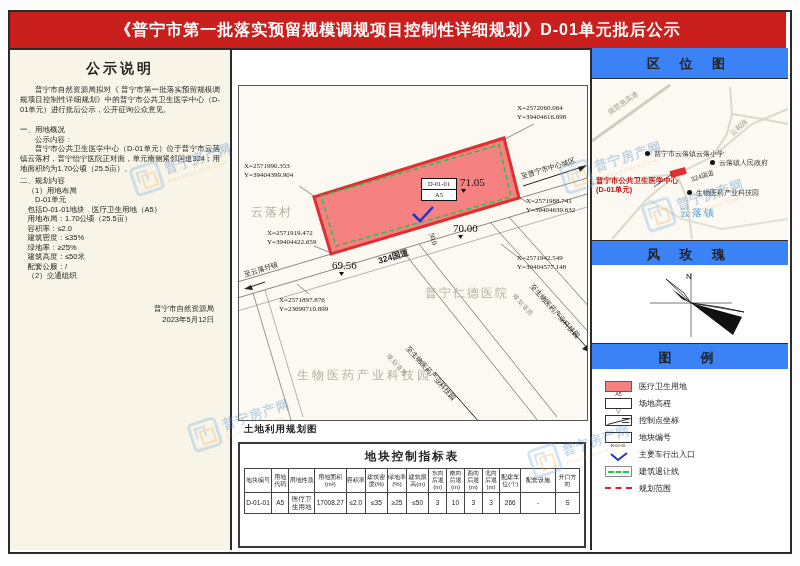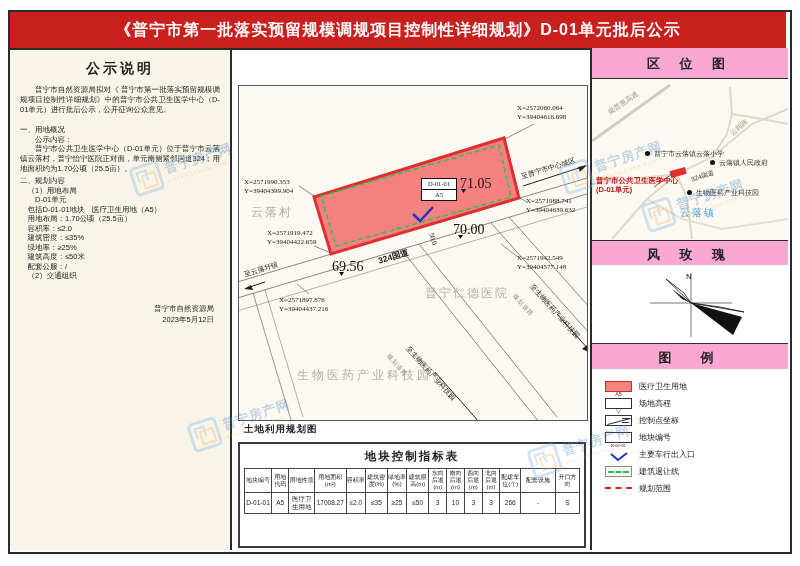--- a/index.html
+++ b/index.html
@@ -15,35 +15,35 @@
   .ln{font-size:7.5px;line-height:9.5px;margin:0;}
   .i1{padding-left:1em;} .i2{padding-left:2em;}
   .gap{height:8px;}
   .sig{margin-top:22px;text-align:right;font-size:7.5px;line-height:11px;padding-right:6px;}
   
   .map-panel{left:238px;top:85px;width:348px;height:334px;border:1px solid #55554f;background:#fbf9f1;overflow:hidden;}
   .map-caption{left:244px;top:423px;font-size:9.5px;font-weight:bold;letter-spacing:1px;}
   .coord{font-family:"Liberation Serif",serif;font-size:7px;line-height:9px;color:#222;white-space:nowrap;}
   .graytxt{color:#b3b0a4;letter-spacing:2px;font-size:12px;white-space:nowrap;}
   .rot{transform-origin:0 0;white-space:nowrap;}
-  .elev{font-family:"Liberation Serif",serif;font-size:14px;color:#111;white-space:nowrap;}
+  .elev{font-family:"Liberation Serif",serif;font-size:11px;color:#111;white-space:nowrap;}
   .plabel{border:1px solid #111;background:#fff;width:34px;text-align:center;font-size:6.5px;line-height:10px;font-family:"Liberation Serif",serif;}
   .plabel .t{border-bottom:1px solid #111;display:block;}
   .dirtxt{font-size:7px;color:#222;white-space:nowrap;}
   .sideroad{font-size:6px;color:#8f8c82;letter-spacing:1px;white-space:nowrap;}
   
   .table-panel{left:238px;top:442px;width:348px;height:106px;border:2px solid #3a3a3a;background:#fff;box-sizing:border-box;}
   .tbl-title{text-align:center;font-size:11.5px;font-weight:bold;letter-spacing:2px;margin-top:5px;}
   table.ctl{border-collapse:collapse;table-layout:fixed;width:336px;margin:4px auto 0 auto;}
   table.ctl th,table.ctl td{border:1px solid #444;font-weight:normal;text-align:center;padding:1px 0;}
   table.ctl th{font-size:6px;line-height:7px;height:16px;}
   table.ctl td{font-size:6.5px;line-height:8px;height:18px;}
   
   .right-col-border{left:590px;top:48px;width:2px;height:502px;background:#2b2b2b;}
-  .sec-h{left:592px;width:196px;text-align:center;font-weight:bold;background:#f9a8d4;}
+  .sec-h{left:592px;width:196px;text-align:center;font-weight:bold;background:#3b82f6;}
   .sec-h span{font-size:13px;letter-spacing:8px;}
   .loc-map{left:592px;top:79px;width:196px;height:161px;background:#fbf9f1;overflow:hidden;}
   .loc-lbl{font-size:7px;color:#333;white-space:nowrap;}
   .loc-gray{font-size:7px;color:#9a968a;white-space:nowrap;}
   .dot{width:5px;height:5px;border-radius:50%;background:#111;}
   .red-center{font-size:7.5px;font-weight:bold;color:#c61313;line-height:9px;width:84px;}
   .town-lbl{font-size:10px;font-weight:normal;color:#4aa0d8;letter-spacing:2px;}
   .rose-area{left:592px;top:265px;width:196px;height:78px;background:#fff;}
   .legend-area{left:592px;top:369px;width:196px;height:181px;background:#fff;padding-top:9px;box-sizing:border-box;}
   .lg-row{display:flex;align-items:center;height:17px;padding-left:13px;}
@@ -147,39 +147,39 @@
     <span>A5</span>
   </div>
   <div class="abs elev" style="left:221px;top:90px;">71.05</div>
   <div class="abs elev" style="left:214px;top:136px;">70.00</div>
   <div class="abs elev" style="left:93px;top:173px;">69.56</div>
 
   <div class="abs coord" style="left:278px;top:18px;">
     <div>X=2572060.064</div>
       <div>Y=39404616.698</div>
   </div>
-  <div class="abs coord" style="left:5px;top:92px;">
+  <div class="abs coord" style="left:5px;top:76px;">
     <div>X=2571990.353</div>
       <div>Y=39404399.904</div>
   </div>
   <div class="abs coord" style="left:28px;top:143px;">
     <div>X=2571919.472</div>
       <div>Y=39404422.659</div>
   </div>
   <div class="abs coord" style="left:287px;top:111px;">
     <div>X=2571988.741</div>
       <div>Y=39404639.632</div>
   </div>
   <div class="abs coord" style="left:278px;top:168px;">
     <div>X=2571942.549</div>
       <div>Y=39404577.148</div>
   </div>
   <div class="abs coord" style="left:40px;top:210px;">
     <div>X=2571897.876</div>
-      <div>Y=39404437.216</div>
+      <div>Y=23699710.899</div>
   </div>
 
   <div class="abs graytxt" style="left:12px;top:118px;">云落村</div>
   <div class="abs graytxt" style="left:186px;top:199px;">普宁仁德医院</div>
   <div class="abs graytxt" style="left:58px;top:281px;letter-spacing:3px;">生物医药产业科技园</div>
   <div class="abs rot" style="left:138px;top:170px;transform:rotate(-17deg);font-size:8.5px;font-weight:bold;">324国道</div>
   <div class="abs rot" style="left:196px;top:146px;transform:rotate(73deg);font-size:7px;font-family:'Liberation Serif',serif;">50.0</div>
   <div class="abs rot dirtxt" style="left:281px;top:86px;transform:rotate(-17deg);">至普宁市中心城区</div>
   <div class="abs rot dirtxt" style="left:4px;top:184px;transform:rotate(-17deg);">至云落圩镇</div>
   <div class="abs rot dirtxt" style="left:172px;top:258px;transform:rotate(48deg);">至生物医药产业科技园</div>

